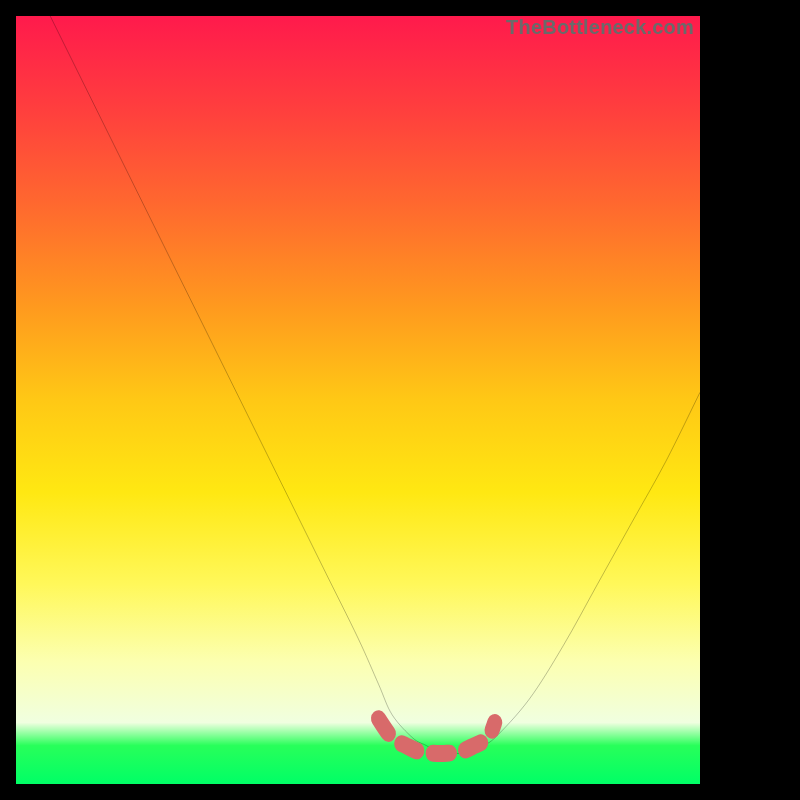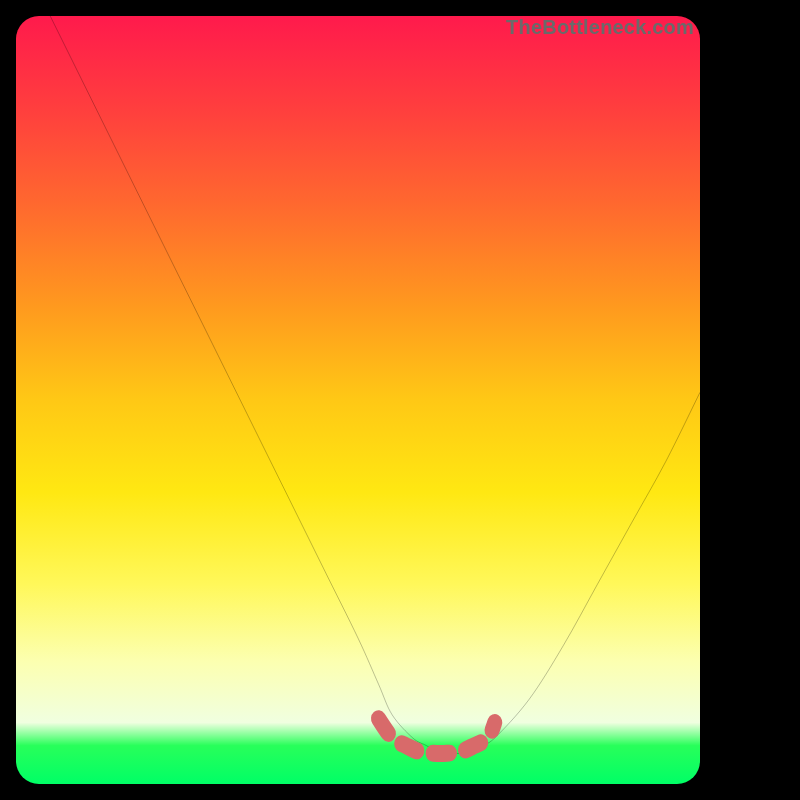--- a/index.html
+++ b/index.html
@@ -28,21 +28,20 @@
       #ff6a2e 25%,
       #ff9a1e 38%,
       #ffc815 50%,
       #ffe812 62%,
       #fff85a 74%,
       #fcffb0 84%,
       #f0ffe0 92%,
       #28ff5a 95%,
       #00ff66 100%
     );
-    border-radius: 23px;
   }
   .watermark {
     position: absolute;
     top: 0;
     right: 6px;
     font-family: Arial, Helvetica, sans-serif;
     font-size: 20px;
     font-weight: 600;
     color: #6a6a6a;
     letter-spacing: 0.2px;

